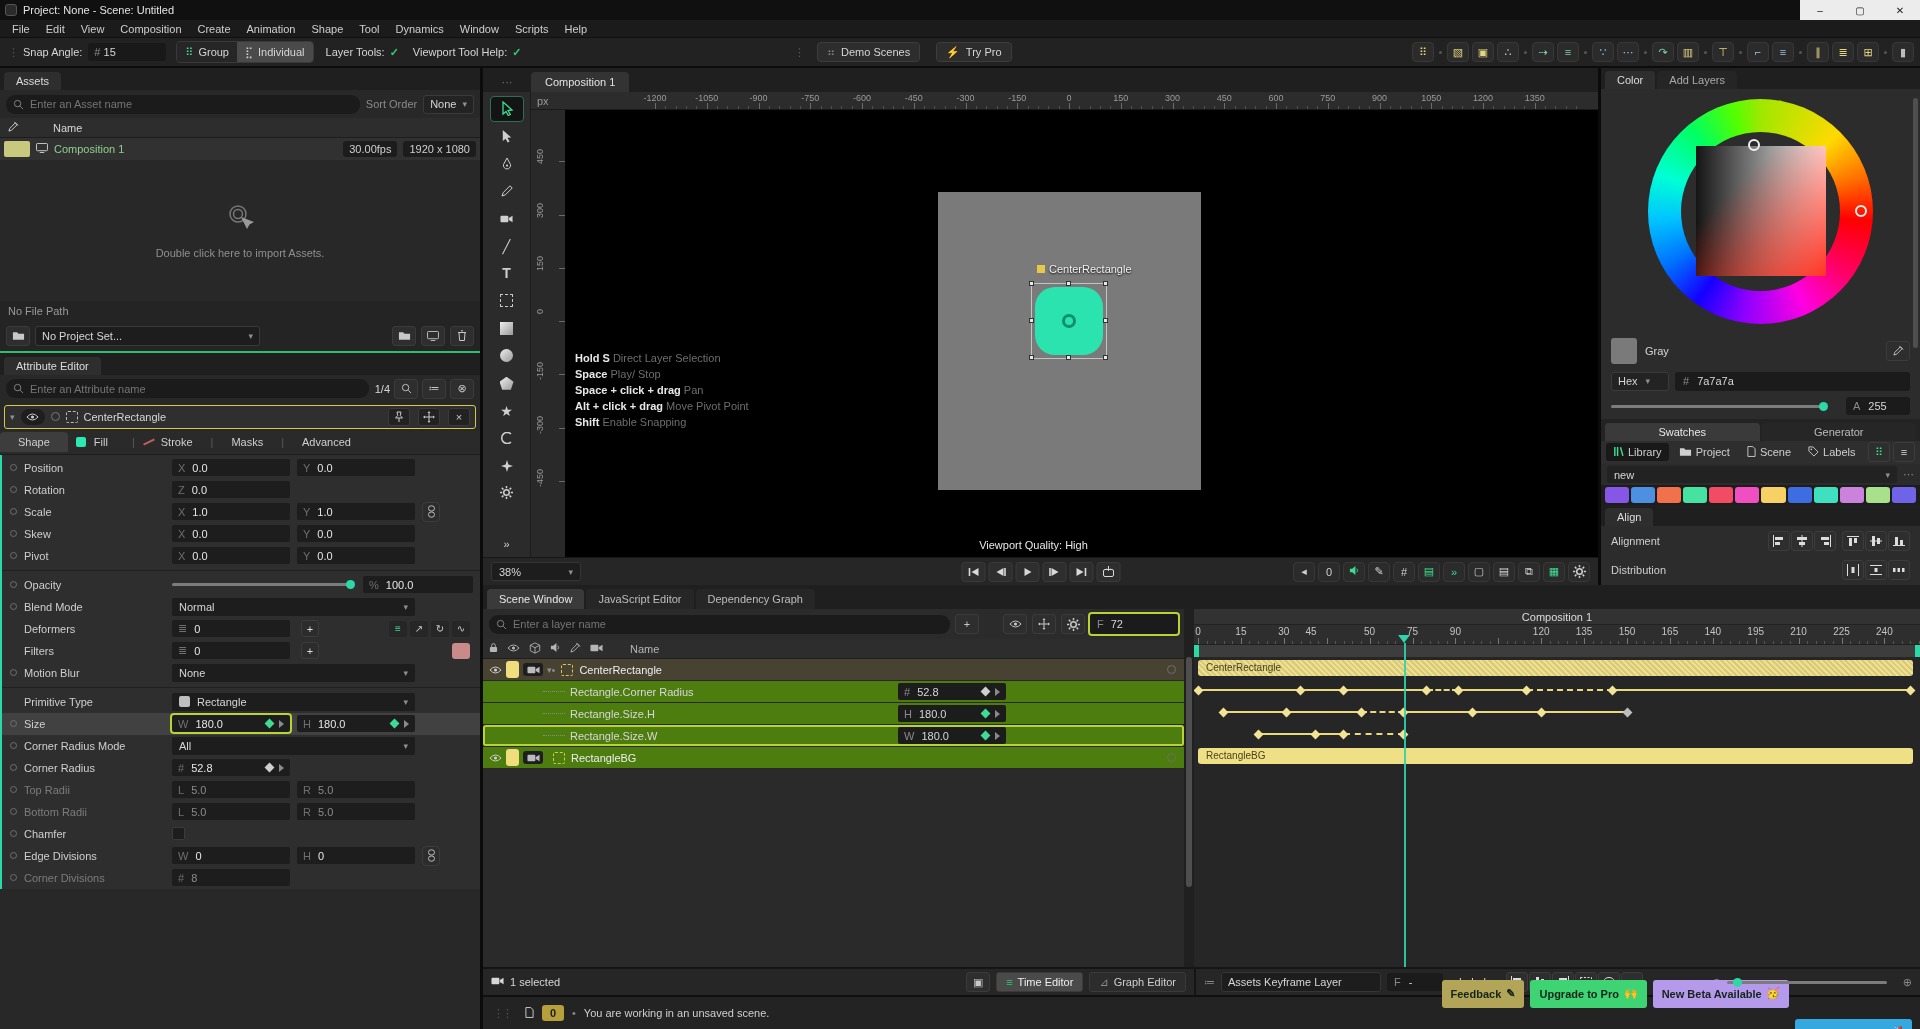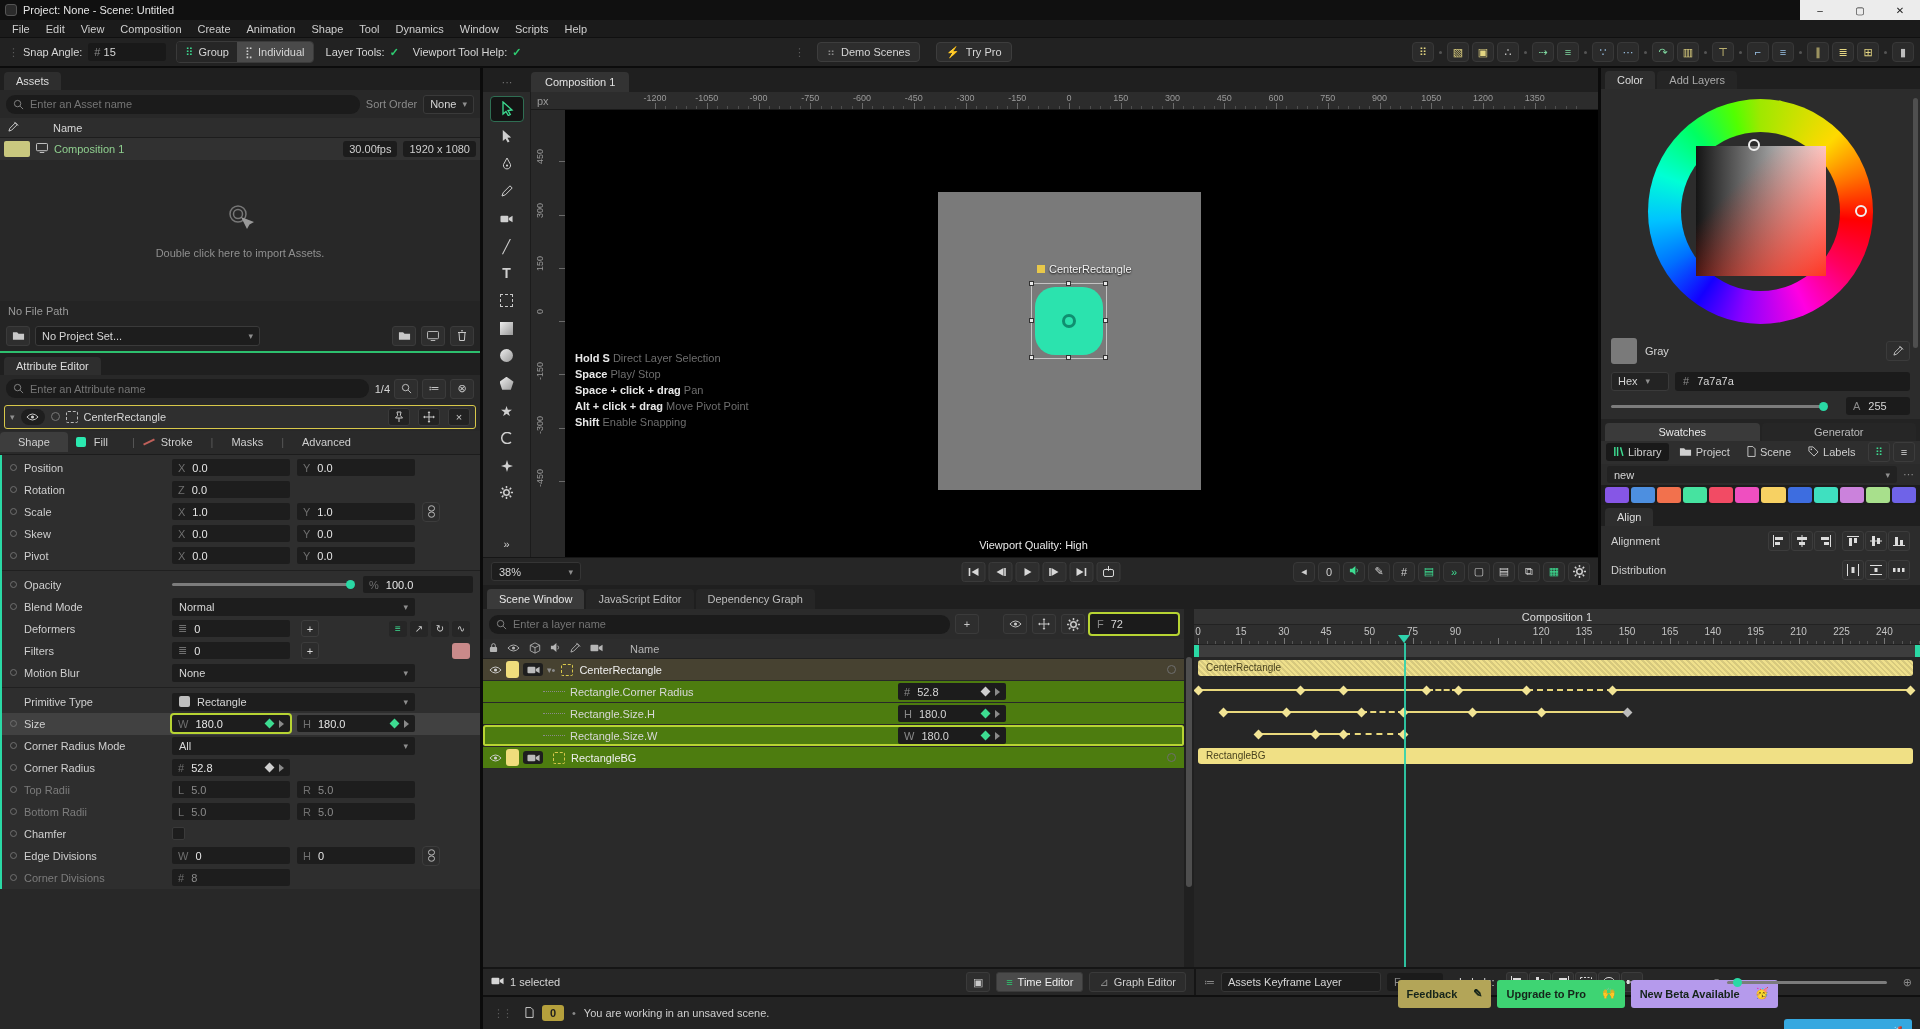--- a/index.html
+++ b/index.html
@@ -209,21 +209,21 @@
   .ed-btn.on { background:#4a4a4a; color:#eee; }
   .kl-dd { width:160px; height:20px; background:#1d1d1d; border:1px solid #353535; border-radius:3px; display:flex; align-items:center; padding:0 6px; gap:6px; }
   .zoomctl { margin-left:auto; display:flex; align-items:center; gap:6px; width:200px; }
   .zoomctl .sl-track { flex:1; }
   .zoomctl .sl-dot { left:6px; }
 
   
   .statusbar { height:34px; background:#232323; border-top:2px solid #101010; display:flex; align-items:center; padding:0 8px; gap:8px; }
   .badge0 { min-width:22px; height:16px; background:#b5a03c; color:#1d1d1d; border-radius:3px; text-align:center; line-height:16px; font-weight:bold; padding:0 4px; }
   .sb-badges { margin-left:auto; display:flex; gap:6px; }
-  .sb-badge { height:28px; display:flex; align-items:center; gap:16px; padding:0 9px; border-radius:3px; color:#15241a; font-weight:bold; }
+  .sb-badge { height:28px; display:flex; align-items:center; gap:5px; padding:0 9px; border-radius:3px; color:#15241a; font-weight:bold; }
 </style>
 </head>
 <body>
 
 <div id="app">
 
   <div class="titlebar">
     <div class="app-ico"></div>
     <span>Project: None - Scene: Untitled</span>
     <div class="win-btns">
@@ -1312,21 +1312,21 @@
               <div class="tl-rtick" style="left: 55.48px; height: 3px; background: rgb(85, 85, 85);"></div>
               <div class="tl-rtick" style="left: 64.06px; height: 3px; background: rgb(85, 85, 85);"></div>
               <div class="tl-rtick" style="left: 72.64px; height: 3px; background: rgb(85, 85, 85);"></div>
               <div class="tl-rtick" style="left: 81.22px; height: 3px; background: rgb(85, 85, 85);"></div>
               <div class="tl-rlab" style="left: 89.8px;">30</div>
               <div class="tl-rtick" style="left: 89.8px; height: 6px;"></div>
               <div class="tl-rtick" style="left: 98.38px; height: 3px; background: rgb(85, 85, 85);"></div>
               <div class="tl-rtick" style="left: 106.96px; height: 3px; background: rgb(85, 85, 85);"></div>
               <div class="tl-rtick" style="left: 115.54px; height: 3px; background: rgb(85, 85, 85);"></div>
               <div class="tl-rtick" style="left: 124.12px; height: 3px; background: rgb(85, 85, 85);"></div>
-              <div class="tl-rlab" style="left: 132px;">45</div>
+              <div class="tl-rlab" style="left: 117px;">45</div>
               <div class="tl-rtick" style="left: 132.7px; height: 6px;"></div>
               <div class="tl-rtick" style="left: 141.28px; height: 3px; background: rgb(85, 85, 85);"></div>
               <div class="tl-rtick" style="left: 149.86px; height: 3px; background: rgb(85, 85, 85);"></div>
               <div class="tl-rtick" style="left: 158.44px; height: 3px; background: rgb(85, 85, 85);"></div>
               <div class="tl-rtick" style="left: 167.02px; height: 3px; background: rgb(85, 85, 85);"></div>
               <div class="tl-rlab" style="left: 175.6px;">50</div>
               <div class="tl-rtick" style="left: 175.6px; height: 6px;"></div>
               <div class="tl-rtick" style="left: 184.18px; height: 3px; background: rgb(85, 85, 85);"></div>
               <div class="tl-rtick" style="left: 192.76px; height: 3px; background: rgb(85, 85, 85);"></div>
               <div class="tl-rtick" style="left: 201.34px; height: 3px; background: rgb(85, 85, 85);"></div>

